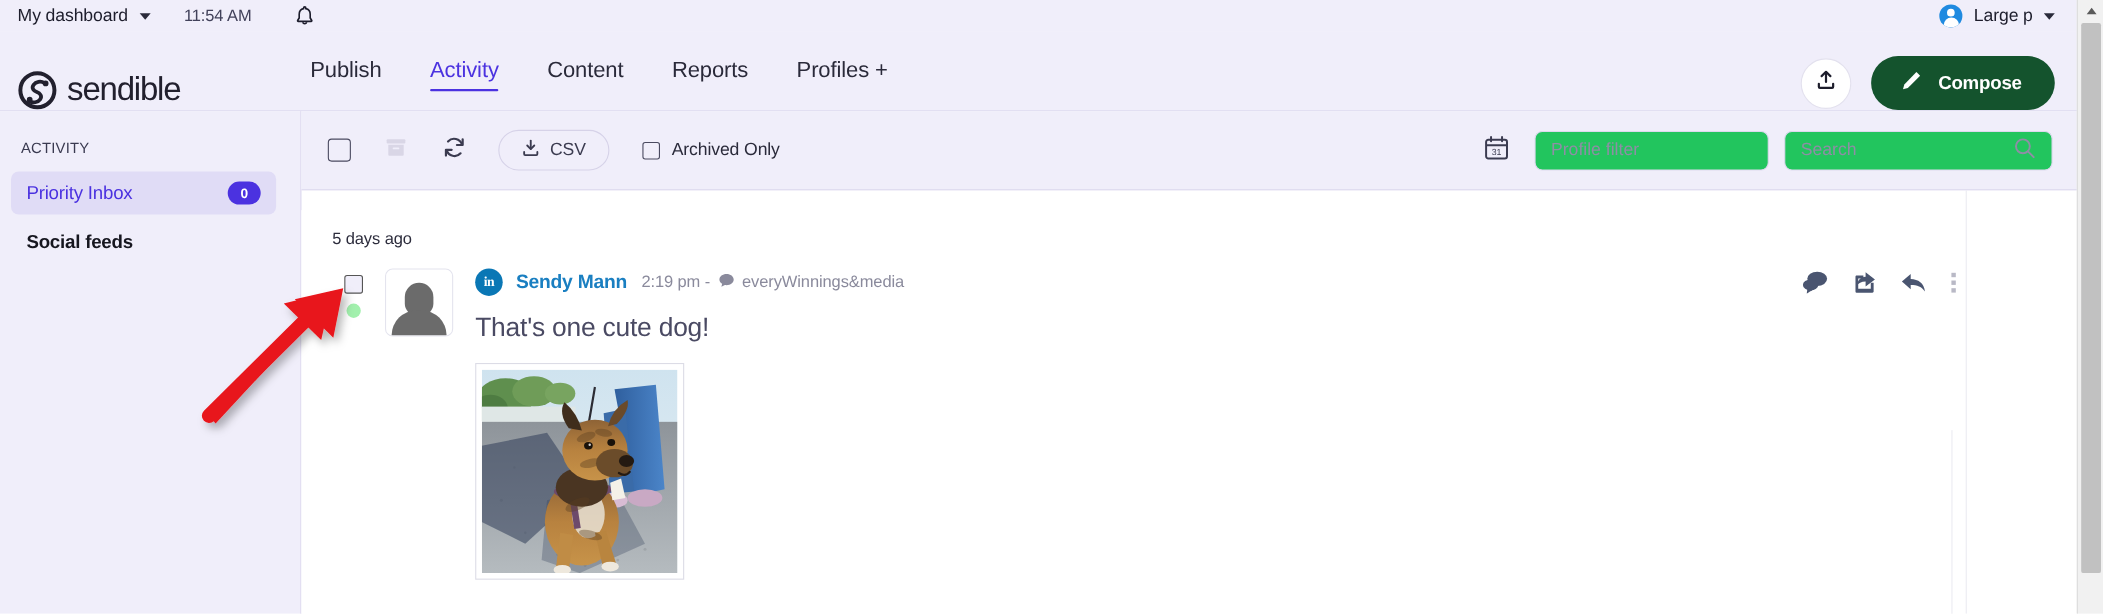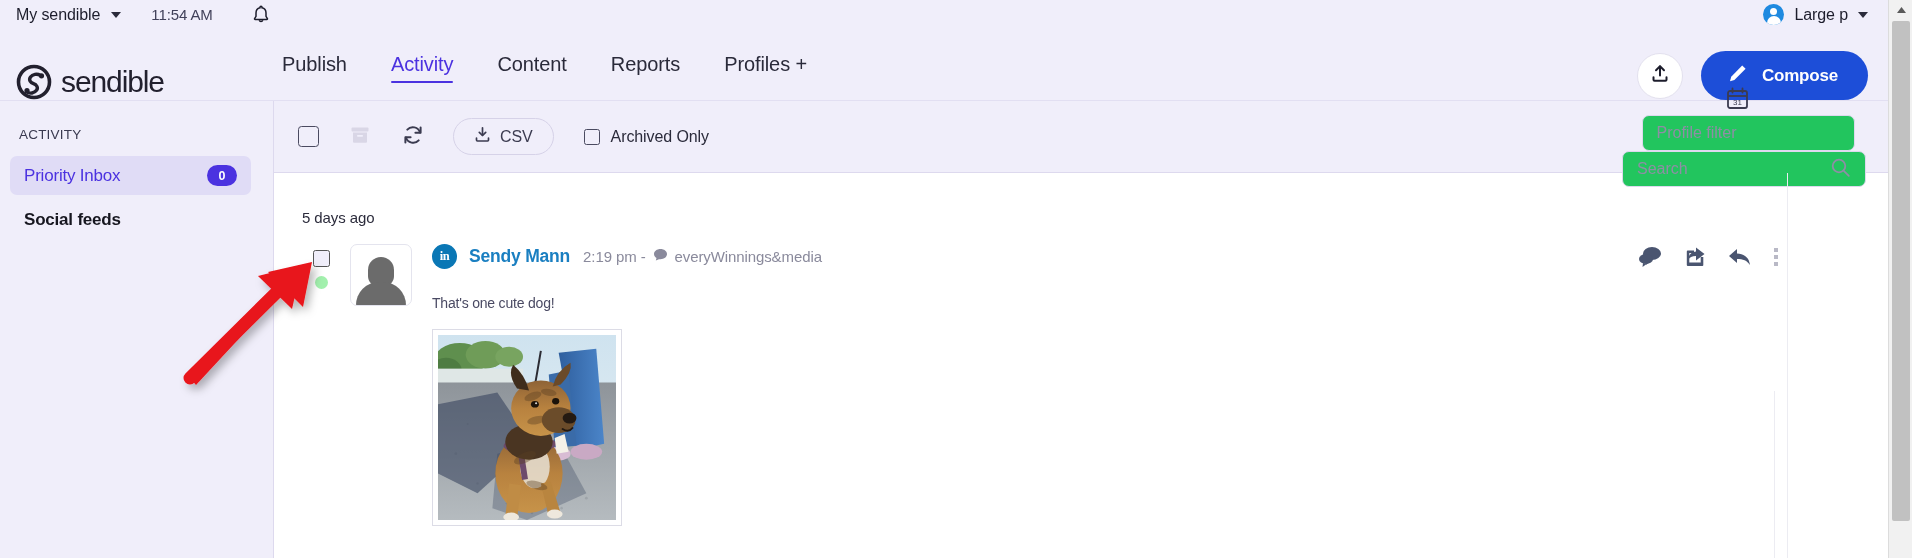--- a/index.html
+++ b/index.html
@@ -56,21 +56,21 @@
   .nav-item.active{ color:#4b32e0; }
   .nav-item.active::after{
     content:"";position:absolute;left:22px;right:22px;bottom:17px;height:2.5px;background:#4b32e0;border-radius:2px;
   }
   .header-right{margin-left:auto;display:flex;align-items:center;padding-right:20px;gap:18px;}
   .upload-btn{
     width:46px;height:46px;border-radius:50%;background:#fff;border:1px solid #e3e1ee;
     display:flex;align-items:center;justify-content:center;cursor:pointer;
   }
   .compose-btn{
-    height:49px;padding:0 30px 0 26px;border-radius:26px;background:#1d4ed8;
+    height:49px;padding:0 30px 0 26px;border-radius:26px;background:#14532d;
     display:flex;align-items:center;gap:14px;cursor:pointer;border:none;
   }
   .compose-btn span{color:#fff;font-size:17px;font-weight:700;letter-spacing:-0.2px;}
 
   
   .sidebar{
     position:absolute;top:101px;left:0;width:274px;height:457px;
     background:#f0eefa;border-right:1px solid #ddd9ee;
   }
   .sb-title{font-size:13.5px;color:#3a3a50;padding:26px 0 0 19px;letter-spacing:0.2px;}
@@ -129,21 +129,21 @@
   .silhouette .s-body{position:absolute;width:50px;height:23px;border-radius:25px 25px 0 0;background:#6b6b6b;left:1px;bottom:0;}
   .post-body{margin-left:20px;flex:1;}
   .post-head{display:flex;align-items:center;gap:0;}
   .li-icon{
     width:25px;height:25px;border-radius:50%;background:#0a77b5;color:#fff;
     display:flex;align-items:center;justify-content:center;font-size:12.5px;font-weight:700;
     font-family:Liberation Serif, serif;letter-spacing:-0.5px;
   }
   .author{font-size:17.5px;font-weight:700;color:#1a7fc1;margin-left:12px;letter-spacing:-0.2px;cursor:pointer;}
   .meta{font-size:15px;color:#8a8a9c;margin-left:13px;letter-spacing:-0.1px;display:flex;align-items:center;gap:7px;}
-  .post-text{font-size:14px;color:#4a4a63;margin-top:26px;letter-spacing:-0.2px;}
+  .post-text{font-size:24px;color:#4a4a63;margin-top:15px;letter-spacing:-0.2px;}
   .photo-frame{
     margin-top:18px;width:190px;height:197px;border:1px solid #dcdce6;background:#fff;padding:5px;
   }
   .photo{width:100%;height:100%;overflow:hidden;position:relative;}
   .actions{
     position:absolute;right:110px;top:20px;display:flex;align-items:center;gap:22px;
   }
   .act{cursor:pointer;display:flex;align-items:center;}
   .dots{display:flex;flex-direction:column;gap:3px;cursor:pointer;}
   .dots i{width:4px;height:4px;background:#b9b9c6;display:block;}
@@ -161,21 +161,21 @@
   
   .annot{position:absolute;left:0;top:0;width:1912px;height:558px;pointer-events:none;}
 </style>
 </head>
 <body>
 
 <div class="app">
 
   <div class="topbar">
     <div class="topbar-left">
-      <span class="dash-label">My sendible</span>
+      <span class="dash-label">My dashboard</span>
       <span class="caret-down"></span>
       <span class="clock">11:54 AM</span>
       <span class="bell">
         <svg width="20" height="21" viewBox="0 0 20 21">
             <path d="M10 2.2c-.6 0-1 .4-1 1v.6C6.7 4.3 5 6.4 5 8.9v3.4l-1.4 2.3c-.2.4.1.9.5.9h11.8c.4 0 .7-.5.5-.9L15 12.3V8.9c0-2.5-1.7-4.6-4-5.1v-.6c0-.6-.4-1-1-1z" fill="none" stroke="#1d1d2c" stroke-width="1.5"></path>
             <path d="M8.2 16.3a1.9 1.9 0 0 0 3.6 0" fill="none" stroke="#1d1d2c" stroke-width="1.5"></path>
           </svg>
       </span>
     </div>
     <div class="topbar-right">
@@ -270,21 +270,21 @@
           <path d="M2.5 12.2v1.9c0 .5.4.9.9.9h10.2c.5 0 .9-.4.9-.9v-1.9" fill="none" stroke="#3b3b50" stroke-width="1.7" stroke-linecap="round"></path>
         </svg>
       </span>
       <span>CSV</span>
     </div>
     <div style="margin-left:30px;display:flex;align-items:center;">
       <div class="cb sm"></div>
       <span class="arch-label">Archived Only</span>
     </div>
 
-    <div style="margin-left:auto;display:flex;align-items:center;padding-right:22px;flex-direction:column;">
+    <div style="margin-left:auto;display:flex;align-items:center;padding-right:22px;">
       <div class="tb-icon">
         <span>
           <svg width="25" height="25" viewBox="0 0 25 25">
             <rect x="3" y="5" width="19" height="17" rx="2" fill="none" stroke="#3b3b50" stroke-width="1.8"></rect>
             <path d="M3 10h19" stroke="#3b3b50" stroke-width="1.8"></path>
             <path d="M7.5 2.5v4M17.5 2.5v4" stroke="#3b3b50" stroke-width="1.8" stroke-linecap="round"></path>
             <text x="12.5" y="19" font-size="8" font-family="Liberation Sans, sans-serif" fill="#3b3b50" text-anchor="middle">31</text>
           </svg>
         </span>
       </div>

